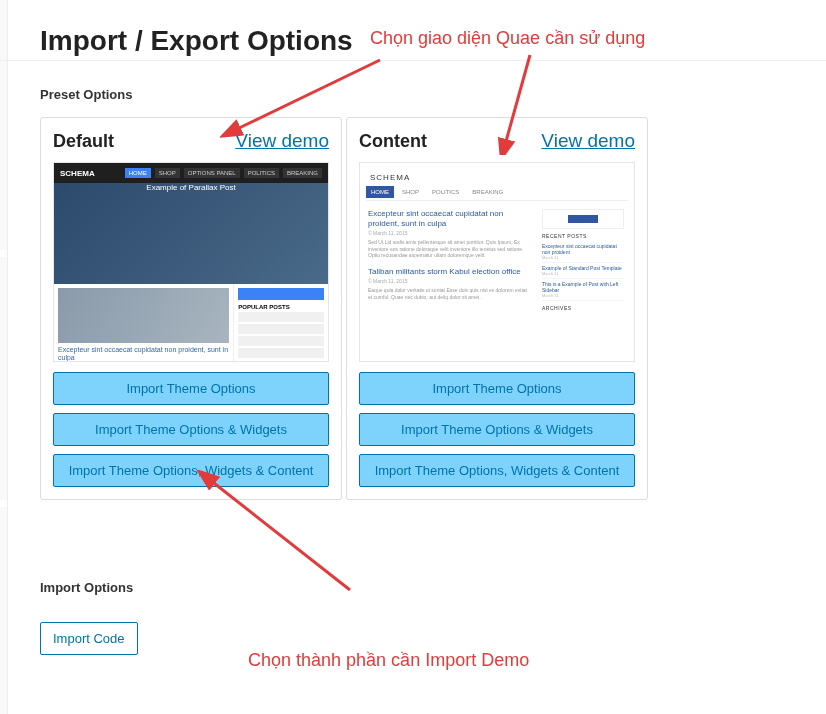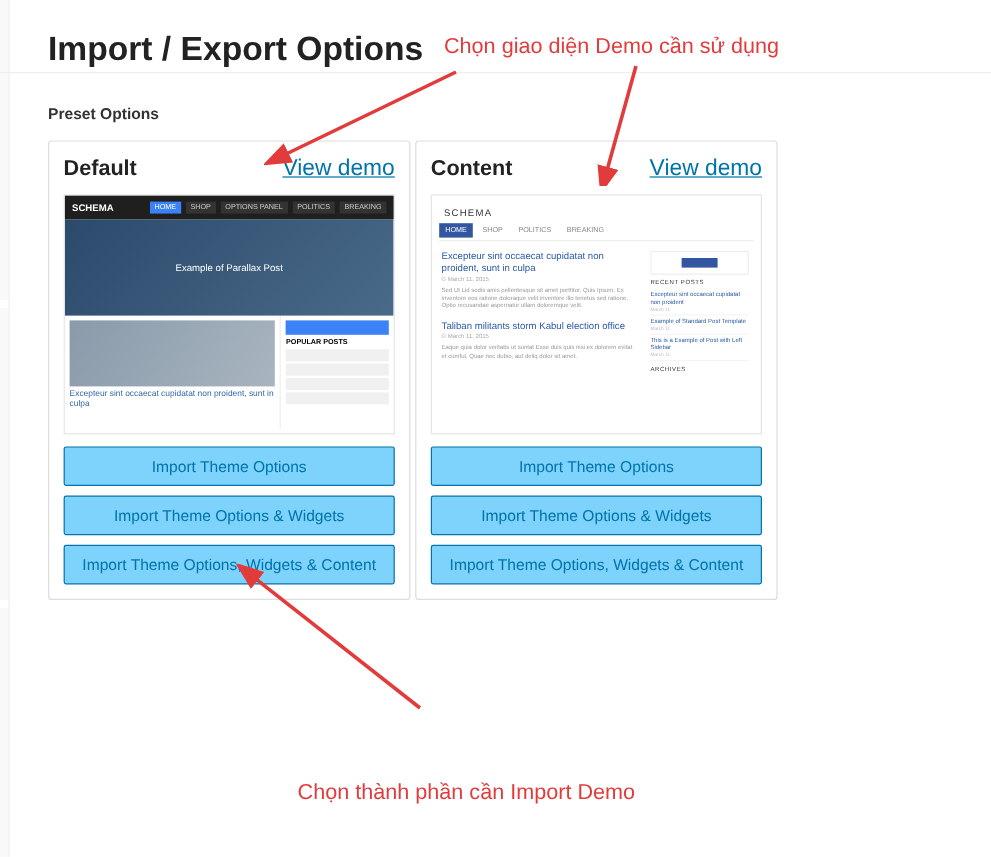--- a/index.html
+++ b/index.html
@@ -95,25 +95,25 @@
       background: #333;
       color: #ccc;
       font-size: 6px;
       padding: 2px 4px;
     }
     .thumb-default .nav span.active {
       background: #3b82f6;
       color: #fff;
     }
     .thumb-default .hero {
-      height: 80px;
+      height: 101px;
       background: linear-gradient(135deg, #2c4a6b, #4a6a8a);
       position: relative;
       display: flex;
-      align-items: center;
+      align-items: flex-start;
       justify-content: center;
       color: #fff;
       font-size: 8px;
     }
     .thumb-default .content-row {
       display: flex;
       height: 95px;
     }
     .thumb-default .main-col {
       flex: 2;
@@ -402,24 +402,28 @@
           </div>
         </div>
       </div>
       <button class="action-btn">Import Theme Options</button>
       <button class="action-btn">Import Theme Options &amp; Widgets</button>
       <button class="action-btn">Import Theme Options, Widgets &amp; Content</button>
     </div>
 
   </div>
 
+  <div class="import-options-section">
+    <div class="section-label">Import Options</div>
+    <button class="import-code-btn">Import Code</button>
+  </div>
 
 </div>
 
-<div class="annotation annotation-1">Chọn giao diện Demo cần sử dụng</div>
+<div class="annotation annotation-1">Chọn giao diện Quae cần sử dụng</div>
 <div class="annotation annotation-2">Chọn thành phần cần Import Demo</div>
 
 <svg class="arrow" style="top:55px; left:220px;" width="180" height="90">
   <defs>
     <marker id="ah1" markerWidth="10" markerHeight="10" refX="2" refY="3" orient="auto">
       <path d="M0,0 L0,6 L8,3 z" fill="#e23b3b"></path>
     </marker>
   </defs>
   <line x1="160" y1="5" x2="15" y2="75" stroke="#e23b3b" stroke-width="3" marker-end="url(#ah1)"></line>
 </svg>

